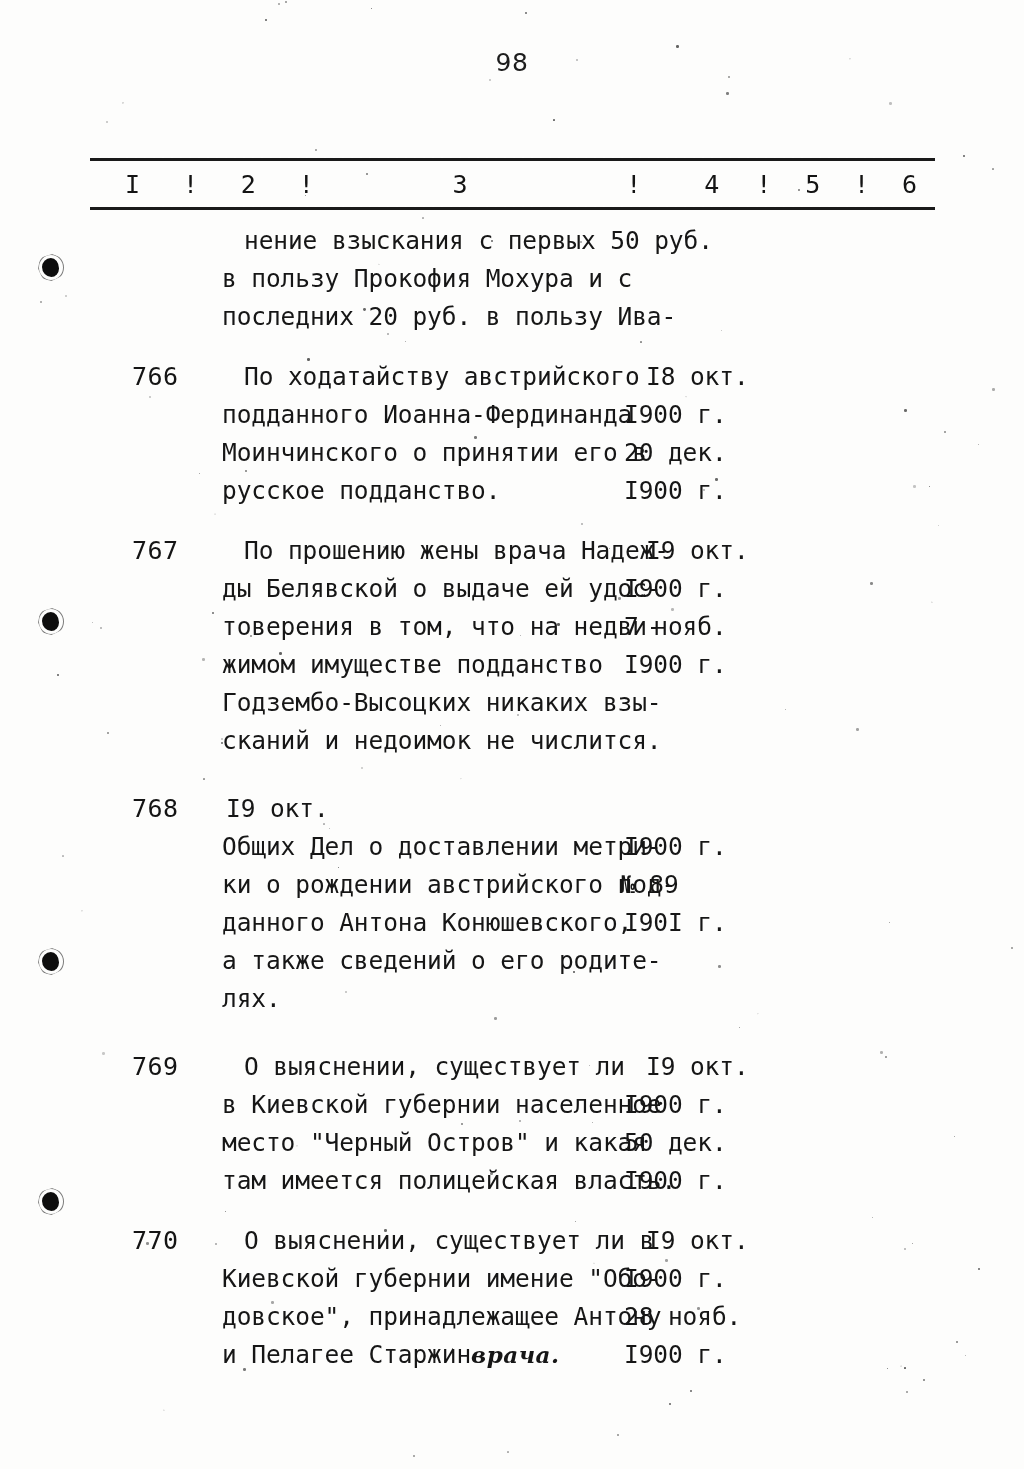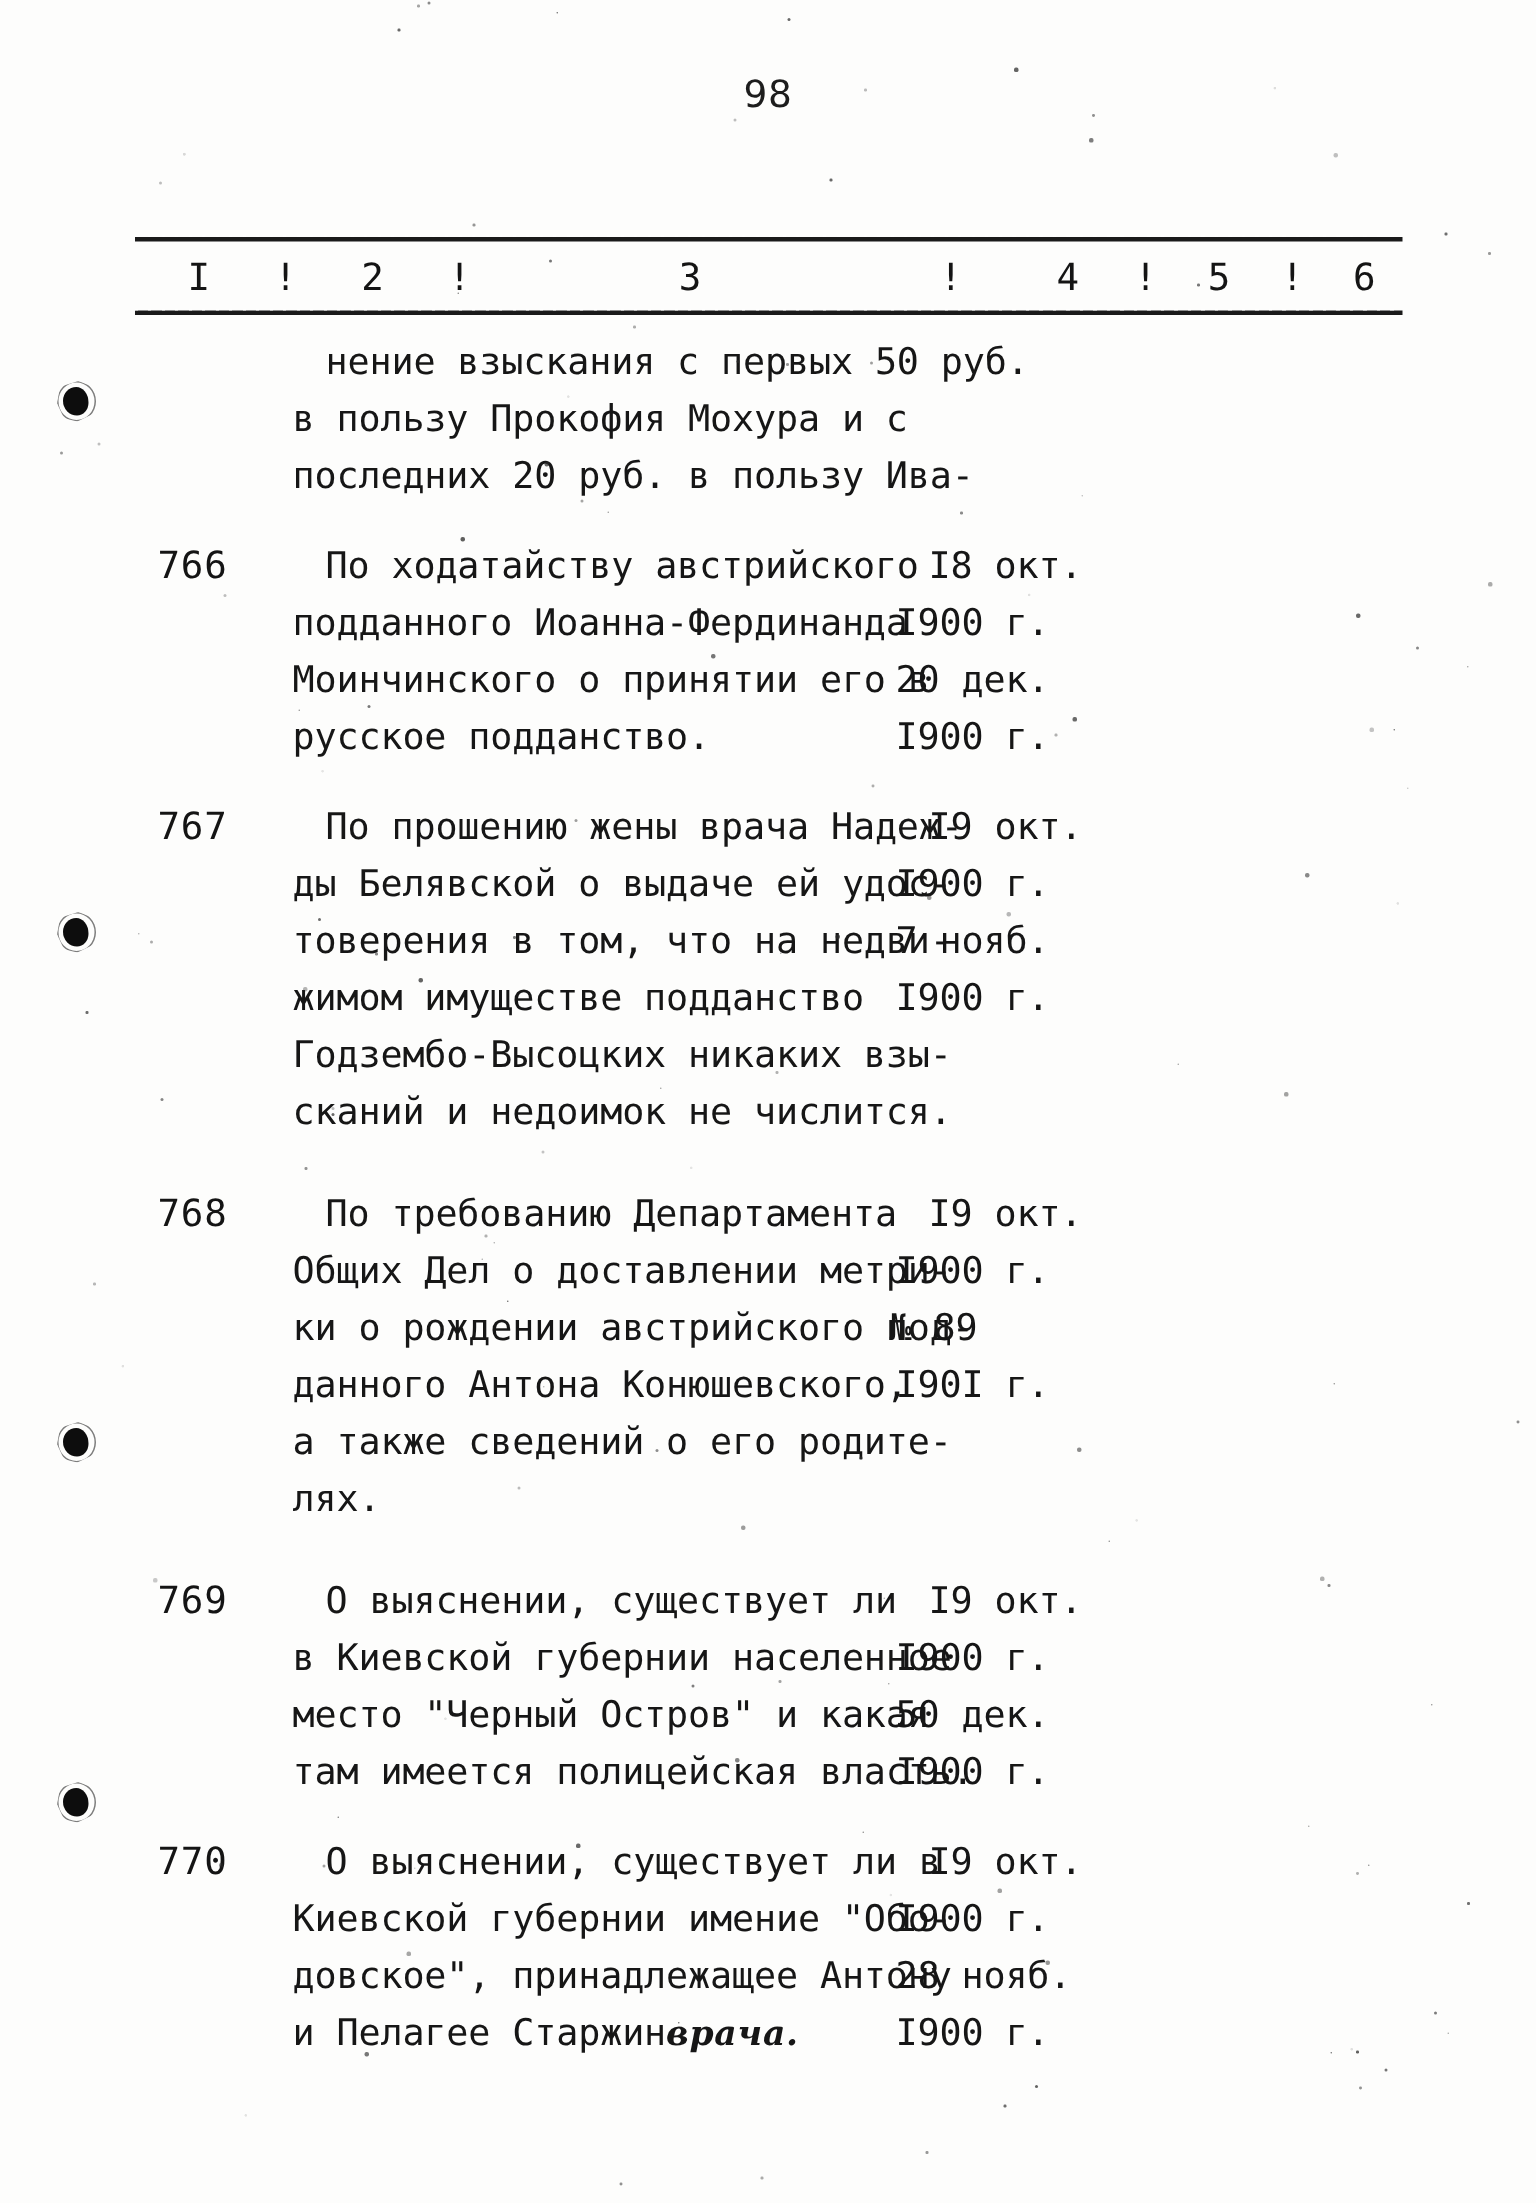--- a/index.html
+++ b/index.html
@@ -109,20 +109,21 @@
   
   #register {
     position: absolute;
     left: 0;
     top: 226px;
     width: 1024px;
   }
   .entry {
     position: relative;
     display: block;
+    padding-left: 27px;
   }
   .entry-rows {
     position: relative;
   }
   .row {
     display: flex;
     align-items: baseline;
     height: 38px;
     white-space: pre;
   }
@@ -246,21 +247,21 @@
           <div class="row"><span class="col-num"></span><span class="col-body">ды Белявской о выдаче ей удос-</span><span class="col-date">I900 г.</span></div>
           <div class="row"><span class="col-num"></span><span class="col-body">товерения в том, что на недви-</span><span class="col-date">7 нояб.</span></div>
           <div class="row"><span class="col-num"></span><span class="col-body">жимом имуществе подданство</span><span class="col-date">I900 г.</span></div>
           <div class="row"><span class="col-num"></span><span class="col-body">Годзембо-Высоцких никаких взы-</span><span class="col-date"></span></div>
           <div class="row"><span class="col-num"></span><span class="col-body">сканий и недоимок не числится.</span><span class="col-date"></span></div>
         </div>
       </div>
       <div class="gap-md"></div>
       <div class="entry">
         <div class="entry-rows">
-          <div class="row"><span class="col-num">768</span><span class="col-body indent">По требованию Департамента</span><span class="col-date">I9 окт.</span></div>
+          <div class="row"><span class="col-num">768</span><span class="col-date">I9 окт.</span></div>
           <div class="row"><span class="col-num"></span><span class="col-body">Общих Дел о доставлении метри-</span><span class="col-date">I900 г.</span></div>
           <div class="row"><span class="col-num"></span><span class="col-body">ки о рождении австрийского под-</span><span class="col-date tight">№ 89</span></div>
           <div class="row"><span class="col-num"></span><span class="col-body">данного Антона Конюшевского,</span><span class="col-date">I90I г.</span></div>
           <div class="row"><span class="col-num"></span><span class="col-body">а также сведений о его родите-</span><span class="col-date"></span></div>
           <div class="row"><span class="col-num"></span><span class="col-body">лях.</span><span class="col-date"></span></div>
         </div>
       </div>
       <div class="gap-md"></div>
       <div class="entry">
         <div class="entry-rows">

